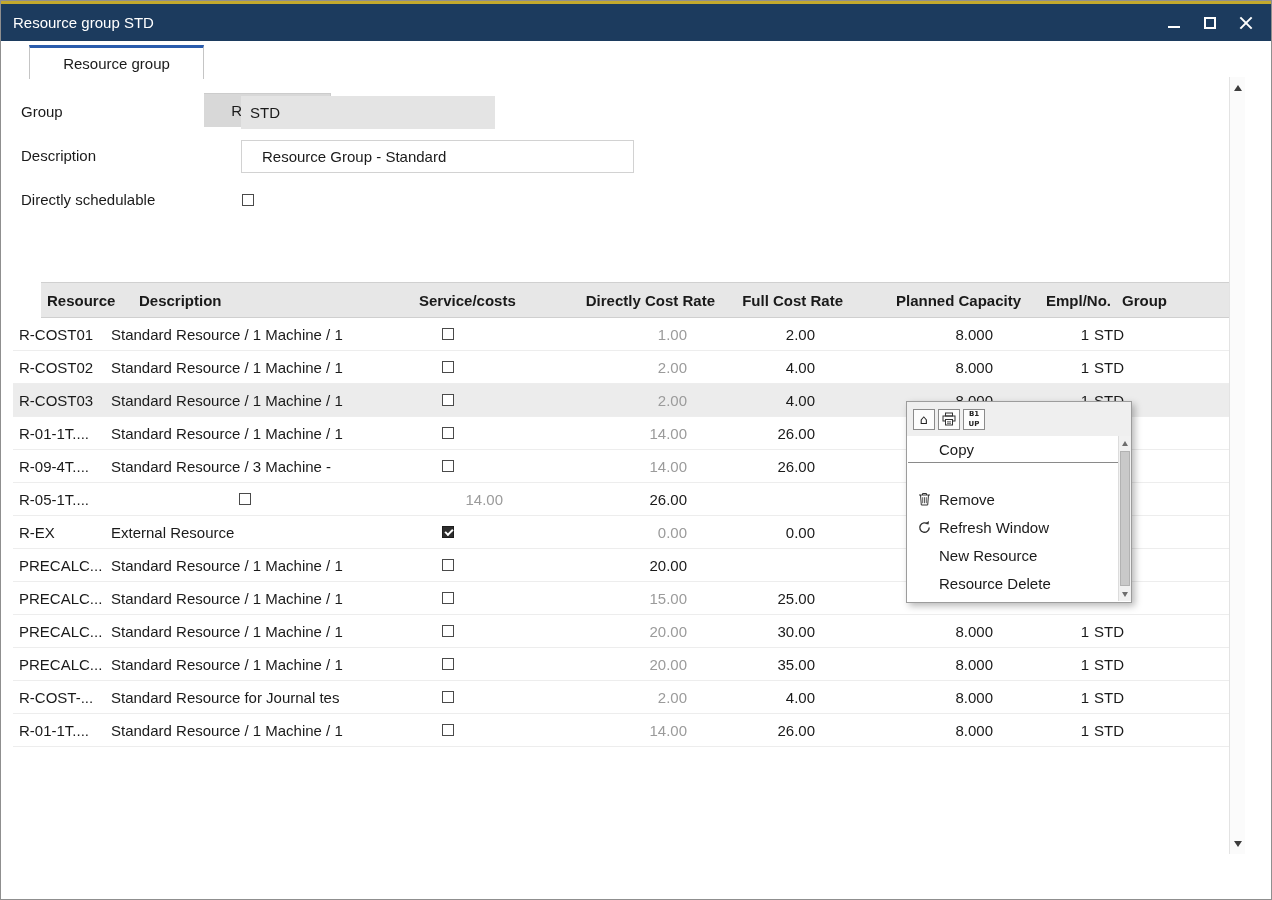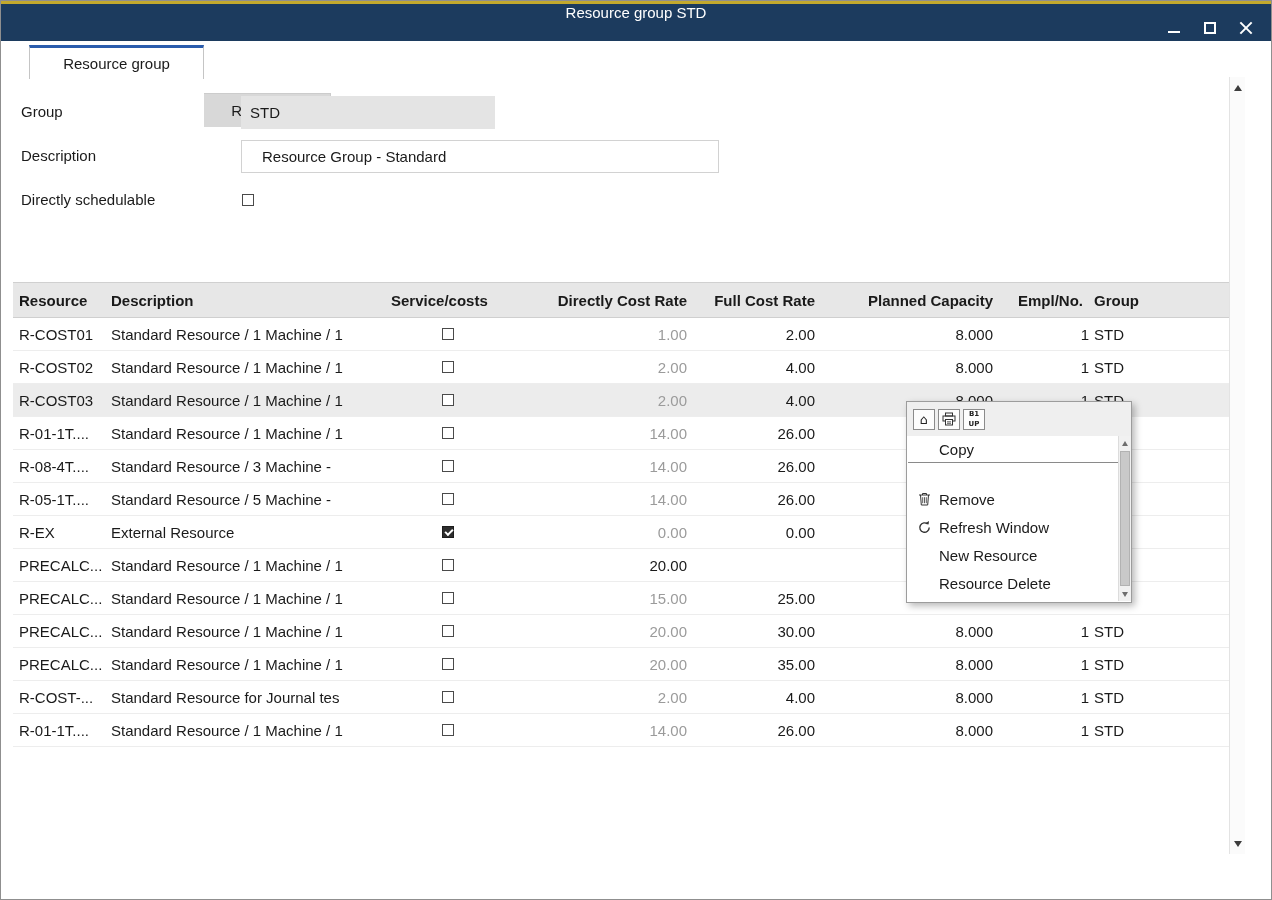--- a/index.html
+++ b/index.html
@@ -5,45 +5,45 @@
   * { box-sizing: border-box; margin: 0; padding: 0; }
   html,body { width:1272px; height:900px; }
   body {
     font-family: "Liberation Sans", "DejaVu Sans", sans-serif;
     font-size: 15px; color: #1a1a1a; background: #fff; position: relative;
     overflow: hidden;
   }
   .window { position:absolute; inset:0; border:1px solid #8f8f8f; background:#fff; overflow:hidden; }
   .accent { position:absolute; top:0; left:0; right:0; height:3px; background:#c3a92d; }
   .titlebar { position:absolute; top:3px; left:0; right:0; height:37px; background:#1c3b5e; color:#fff;
-    display:flex; align-items:center; padding:0 12px;flex-direction:column; }
+    display:flex; align-items:center; padding:0 12px; }
   .title { font-size:15px; }
   .tb-controls { margin-left:auto; display:flex; align-items:center; gap:22px; padding-right:6px; }
   .ctl { width:14px; height:14px; position:relative; cursor:pointer; }
   .ctl-min::after { content:""; position:absolute; left:1px; right:1px; bottom:2px; height:2px; background:#fff; }
   .ctl-max::after { content:""; position:absolute; inset:1px; border:2px solid #fff; }
   .ctl-close::before,.ctl-close::after { content:""; position:absolute; left:-1px; top:6px; width:16px; height:2px; background:#fff; }
   .ctl-close::before { transform:rotate(45deg); }
   .ctl-close::after { transform:rotate(-45deg); }
 
   .tabs { position:absolute; top:44px; left:28px; display:flex; align-items:flex-start; }
   .tab { height:34px; display:flex; align-items:center; justify-content:center; cursor:pointer; }
   .tab.active { width:175px; background:#fff; border:1px solid #c5c5c5; border-bottom:none; border-top:3px solid #2a5cad; }
   .tab.inactive { width:127px; background:#d8d8d8; border:1px solid #cccccc; border-left:none; border-bottom:none;margin-top:48px; }
 
   .form-label { position:absolute; left:20px; height:20px; }
   .lbl-group { top:102px; } .lbl-desc { top:146px; } .lbl-ds { top:190px; }
   .field { position:absolute; left:240px; height:33px; display:flex; align-items:center; padding:0 9px; }
   .field-group { top:95px; width:254px; background:#e4e4e4; }
-  .field-desc { top:139px; width:478px; background:#fff; border:1px solid #d2d2d2;padding-left:20px; }
+  .field-desc { top:139px; width:393px; background:#fff; border:1px solid #d2d2d2;padding-left:20px; }
   .form-check { position:absolute; left:241px; top:191px; width:13px; height:13px; border:1px solid #5a5a5a; background:#fff; }
 
   .table { position:absolute; left:12px; top:281px; width:1224px; }
   .thead, .trow { display:grid; grid-template-columns:92px 280px 126px 184px 128px 178px 90px 90px 56px; }
-  .thead { height:36px; background:#e7e7e7; font-weight:bold; border-top:1px solid #d0d0d0; border-bottom:1px solid #cfcfcf; }
+  .thead { height:36px; background:#e7e7e7; font-weight:bold; border-top:1px solid #d0d0d0; border-bottom:1px solid #cfcfcf;margin-left:28px; }
   .thead>div, .trow>div { display:flex; align-items:center; overflow:hidden; white-space:nowrap; }
   .trow { height:33px; border-bottom:1px solid #ededed; background:#fff; }
   .trow.selected { background:#ececec; }
   .c-l { padding-left:6px; }
   .c-c { justify-content:center; }
   .c-r { justify-content:flex-end; padding-right:8px; }
   .c-rt { justify-content:flex-end; padding-right:2px; }
   .c-gl { padding-left:3px; }
   .muted { color:#9b9b9b; }
   .cb { width:12px; height:12px; border:1px solid #4a4a4a; background:#fff; position:relative; display:inline-block; }
@@ -168,36 +168,35 @@
         </div>
       <div class="c-r muted">14.00</div>
       <div class="c-r">26.00</div>
       <div class="c-r"></div>
       <div class="c-rt"></div>
       <div class="c-gl"></div>
       <div></div>
     </div>
 
     <div class="trow">
-      <div class="c-l">R-08-4T....</div>
+      <div class="c-l">R-09-4T....</div>
       <div class="c-l">Standard Resource / 3 Machine - </div>
       <div class="c-c">
           <span class="cb"></span>
         </div>
       <div class="c-r muted">14.00</div>
       <div class="c-r">26.00</div>
       <div class="c-r"></div>
       <div class="c-rt"></div>
       <div class="c-gl"></div>
       <div></div>
     </div>
 
     <div class="trow">
       <div class="c-l">R-05-1T....</div>
-      <div class="c-l">Standard Resource / 5 Machine - </div>
       <div class="c-c">
           <span class="cb"></span>
         </div>
       <div class="c-r muted">14.00</div>
       <div class="c-r">26.00</div>
       <div class="c-r"></div>
       <div class="c-rt"></div>
       <div class="c-gl"></div>
       <div></div>
     </div>

